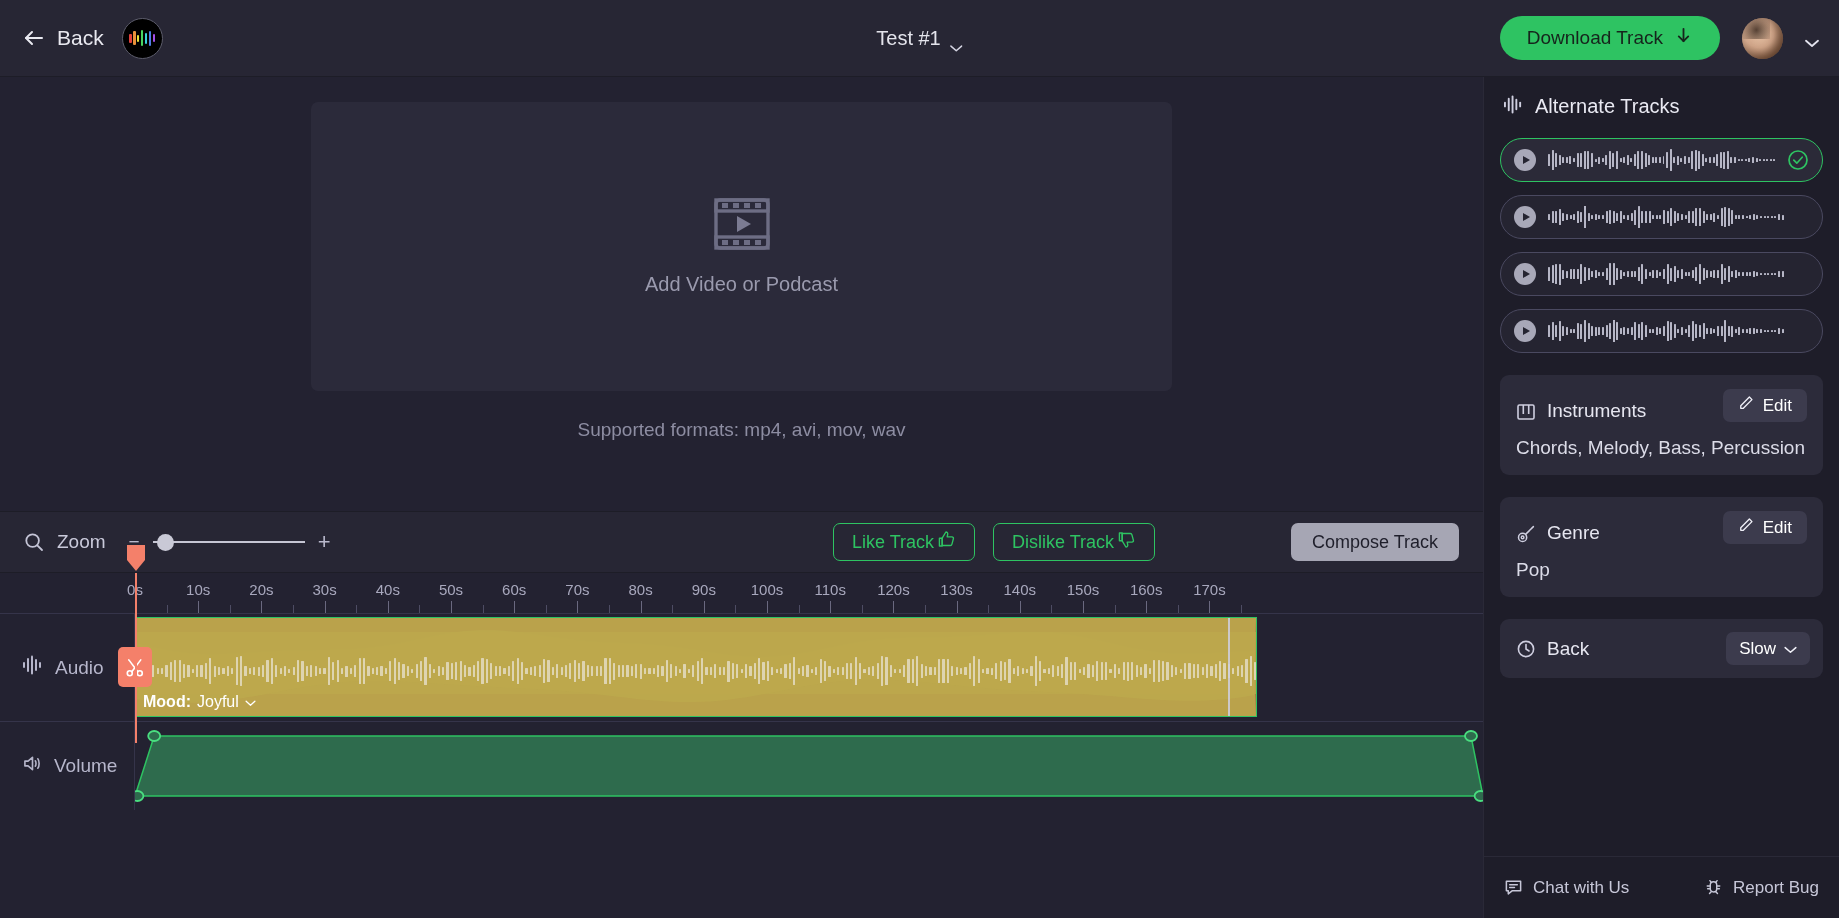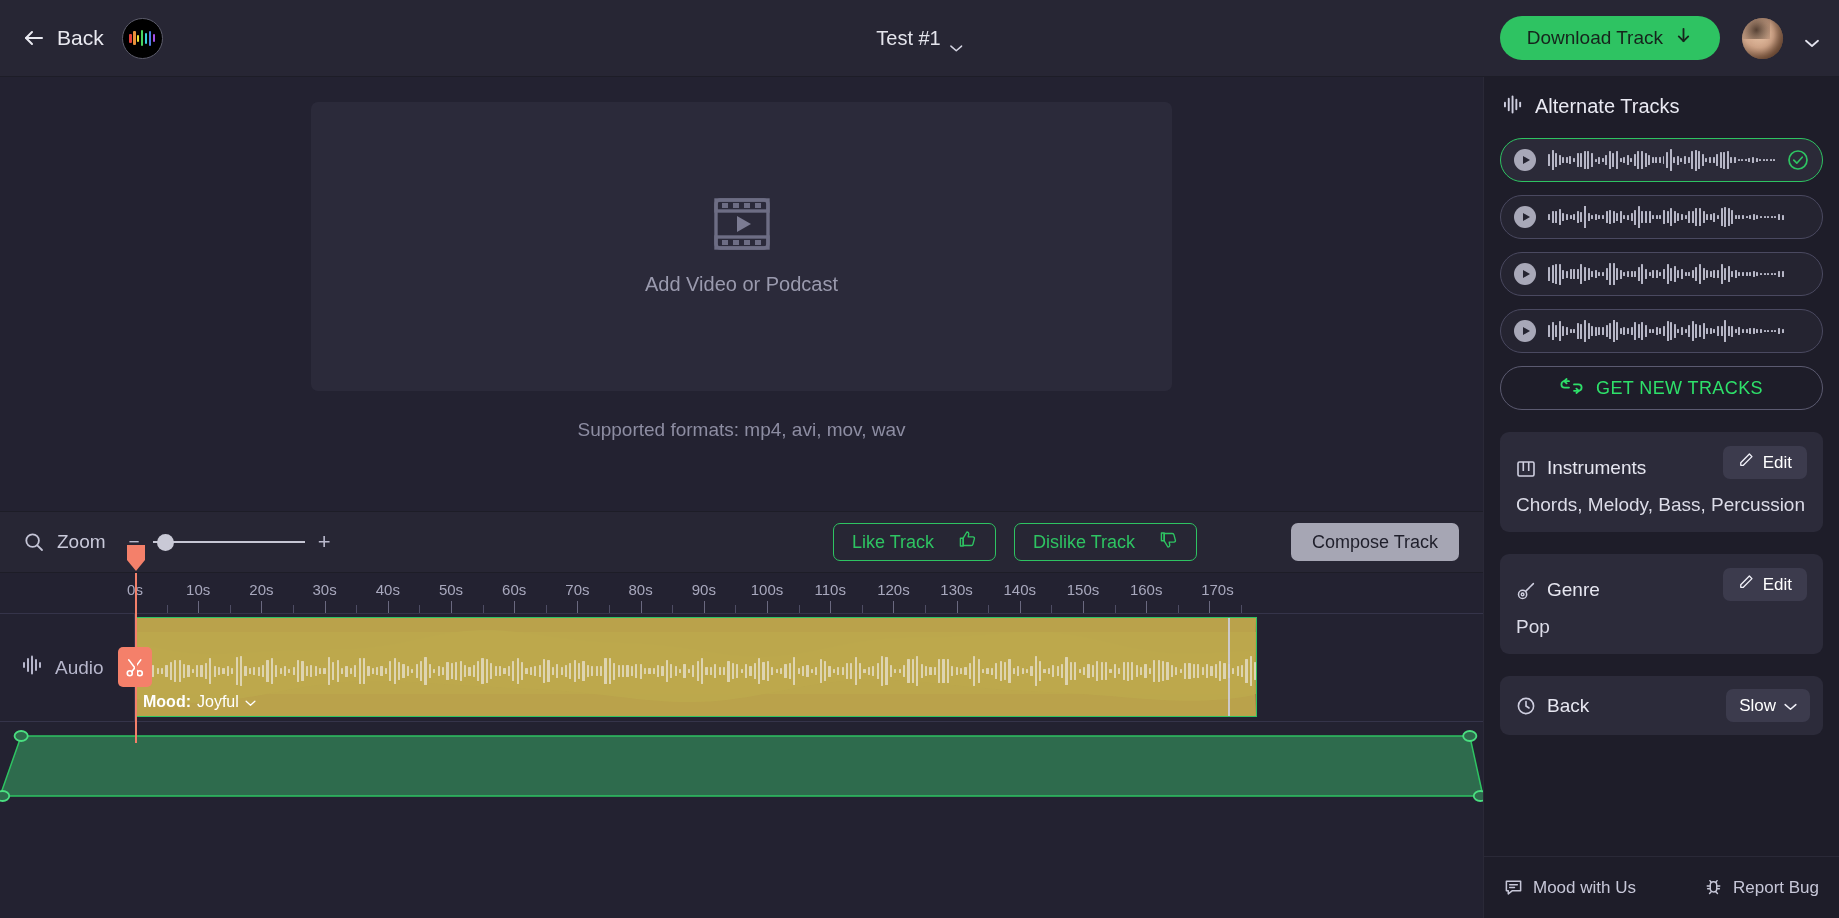--- a/index.html
+++ b/index.html
@@ -116,21 +116,21 @@
   .tbtn { background: none; border: none; cursor: pointer; display: flex; padding: 0; }
 
   .feedback {
     position: absolute; left: 833px; top: 50%; transform: translateY(-50%);
     display: flex; gap: 18px;
   }
   .fb-btn {
     background: transparent; border: 1.5px solid #2ec362; color: #2ec362;
     border-radius: 7px; height: 38px; padding: 0 18px;
     font-size: 18px; font-family: inherit; cursor: pointer;
-    display: flex; align-items: center; gap: 24px;
+    display: flex; align-items: center; gap: 3px;
   }
   .compose-btn {
     position: absolute; right: 24px; top: 50%; transform: translateY(-50%);
     background: #a6a6b4; color: #1f1f2b; border: none; border-radius: 7px;
     height: 38px; padding: 0 21px; font-size: 18px; font-family: inherit; cursor: pointer;
   }
 
   
   .timeline { flex: 1; background: #232231; position: relative; min-height: 0; }
   .ruler {
@@ -429,21 +429,21 @@
             <div class="rtick" style="left: 988.2px;"></div>
             <div class="rlabel" style="left: 1019.8px;">140s</div>
             <div class="rtick major" style="left: 1019.8px;"></div>
             <div class="rtick" style="left: 1051.4px;"></div>
             <div class="rlabel" style="left: 1083px;">150s</div>
             <div class="rtick major" style="left: 1083px;"></div>
             <div class="rtick" style="left: 1114.6px;"></div>
             <div class="rlabel" style="left: 1146.2px;">160s</div>
             <div class="rtick major" style="left: 1146.2px;"></div>
             <div class="rtick" style="left: 1177.8px;"></div>
-            <div class="rlabel" style="left: 1209.4px; margin-left: 8px;">170s</div>
+            <div class="rlabel" style="left: 1209.4px;">170s</div>
             <div class="rtick major" style="left: 1209.4px;"></div>
             <div class="rtick" style="left: 1241px;"></div>
           </div>
 
         <div class="track-row audio-row">
           <div class="track-label">
             <span>
               <svg viewBox="0 0 22 20" width="22" height="20">
                 <rect x="1" y="7" width="2" height="6" rx="1" fill="#b6b6cb"></rect>
                 <rect x="5" y="3" width="2" height="14" rx="1" fill="#b6b6cb"></rect>
@@ -734,20 +734,30 @@
                 <circle cx="5" cy="17" r="2.6"></circle>
                   <circle cx="15.5" cy="17" r="2.6"></circle>
                 <path d="M16.5 3L7.3 15.2"></path>
                   <path d="M4 3l9.2 12.2"></path>
               </svg>
             </button>
           </div>
         </div>
 
         <div class="track-row vol-row">
+          <div class="track-label">
+            <span>
+              <svg viewBox="0 0 22 20" width="21" height="19" fill="none" stroke="#b6b6cb" stroke-width="1.7" stroke-linejoin="round">
+                <path d="M3 7.5h3.3L11 3.5v13l-4.7-4H3z"></path>
+                <path d="M14 7.3c.9.9.9 4.5 0 5.4" stroke-linecap="round"></path>
+                <path d="M16.6 5c1.8 2 1.8 8 0 10" stroke-linecap="round"></path>
+              </svg>
+            </span>
+            <span>Volume</span>
+          </div>
           <div class="track-area">
             <svg class="vol-svg" viewBox="0 0 1122 88" preserveAspectRatio="none">
               <path d="M0 74 L16 14 L1112 14 L1122 74 Z" fill="#2e6b4d" stroke="#2ec362" stroke-width="1.5" vector-effect="non-scaling-stroke"></path>
             </svg>
             <svg class="vol-svg" viewBox="0 0 1122 88" preserveAspectRatio="none" style="pointer-events:none">
               <circle cx="16" cy="14" r="5" fill="#2e6b4d" stroke="#4ade80" stroke-width="1.8" vector-effect="non-scaling-stroke"></circle>
               <circle cx="1112" cy="14" r="5" fill="#2e6b4d" stroke="#4ade80" stroke-width="1.8" vector-effect="non-scaling-stroke"></circle>
               <circle cx="2" cy="74" r="5" fill="#2e6b4d" stroke="#4ade80" stroke-width="1.8" vector-effect="non-scaling-stroke"></circle>
               <circle cx="1120" cy="74" r="5" fill="#2e6b4d" stroke="#4ade80" stroke-width="1.8" vector-effect="non-scaling-stroke"></circle>
             </svg>
@@ -1065,31 +1075,20 @@
                 <span class="mw" style="height: 2px;"></span>
                 <span class="mw" style="height: 2px;"></span>
                 <span class="mw" style="height: 2px;"></span>
                 <span class="mw" style="height: 2.1px;"></span>
                 <span class="mw" style="height: 5.2px;"></span>
                 <span class="mw" style="height: 4.6px;"></span>
               </div>
             </div>
           </div>
 
-        <button class="get-tracks">
-          <span>
-            <svg viewBox="0 0 24 16" width="24" height="16" fill="none" stroke="#2ee06a" stroke-width="1.8" stroke-linecap="round" stroke-linejoin="round">
-              <path d="M9 3.2H4.6A3.2 3.2 0 0 0 4.6 9.6H9"></path>
-              <path d="M6.6 1 4.2 3.2 6.6 5.4"></path>
-              <path d="M14 12.8h4.4a3.2 3.2 0 0 0 0-6.4H14"></path>
-              <path d="M16.4 15l2.4-2.2-2.4-2.2"></path>
-            </svg>
-          </span>
-          <span>GET NEW TRACKS</span>
-        </button>
 
         <div class="card">
           <div class="card-top">
             <span class="card-ic">
               <svg viewBox="0 0 20 20" width="20" height="20" fill="none" stroke="#cfcfe0" stroke-width="1.6">
                 <rect x="2" y="3" width="16" height="14" rx="1.4"></rect>
                 <path d="M7.3 3v9M12.7 3v9"></path>
               </svg>
             </span>
             <span class="card-title">Instruments</span>
@@ -1151,21 +1150,21 @@
       </div>
 
       <div class="rp-foot">
         <div class="foot-link">
           <span class="foot-ic">
             <svg viewBox="0 0 20 20" width="19" height="19" fill="none" stroke="#c7c7d8" stroke-width="1.6" stroke-linejoin="round" stroke-linecap="round">
               <path d="M2.5 3.5h15v10h-9l-4 3.2v-3.2h-2z"></path>
                 <path d="M6 7h8M6 10h5"></path>
             </svg>
           </span>
-          <span>Mood with Us</span>
+          <span>Chat with Us</span>
         </div>
         <div class="foot-link right-side">
           <span class="foot-ic">
             <svg viewBox="0 0 20 20" width="19" height="19" fill="none" stroke="#c7c7d8" stroke-width="1.5" stroke-linecap="round">
               <path d="M6.6 7.4a3.4 3.4 0 0 1 6.8 0v4a3.4 3.4 0 0 1-6.8 0z"></path>
               <path d="M7.6 4.6L6.2 2.8M12.4 4.6l1.4-1.8"></path>
               <path d="M6.6 8.4H3.4M13.4 8.4h3.2M6.6 11.4H3.8M13.4 11.4h2.8M7.6 14.4l-1.8 2M12.4 14.4l1.8 2"></path>
             </svg>
           </span>
           <span>Report Bug</span>

